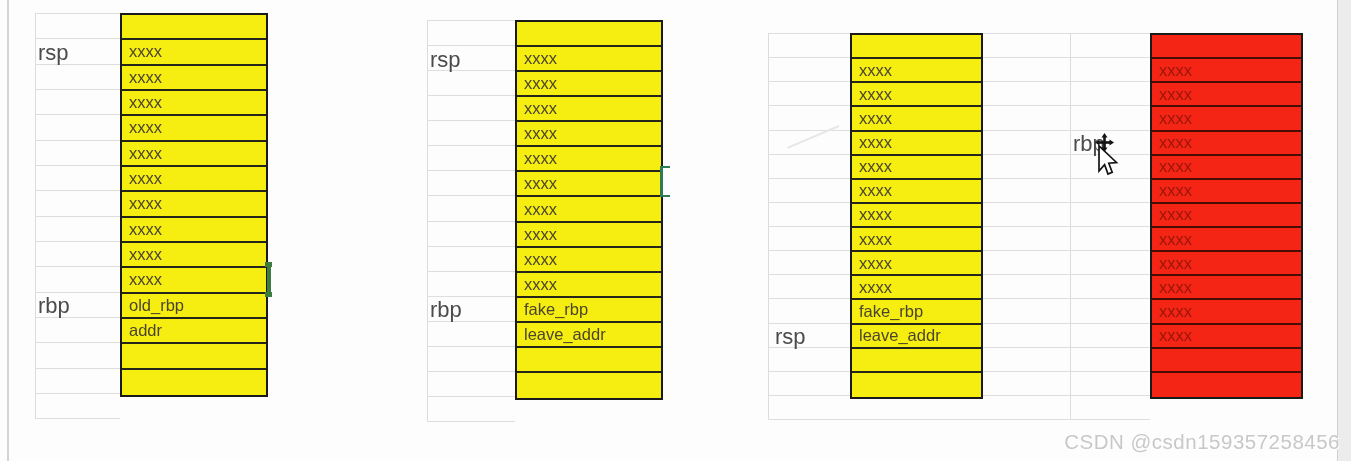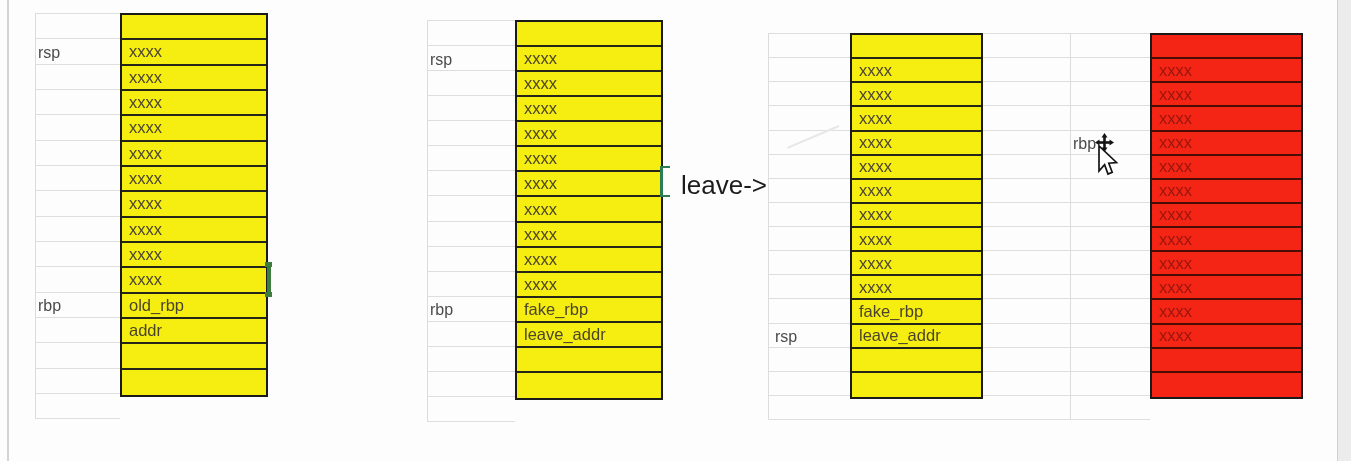--- a/index.html
+++ b/index.html
@@ -13,21 +13,21 @@
   .window-edge { position:absolute; left:7px; top:0; width:2px; height:461px; background:#d4d4d4; z-index:1; }
   .scrollbar { position:absolute; left:1337px; top:0; width:14px; height:461px; background:#ececec; border-left:1px solid #d0d0d0; z-index:1; }
 
   .stack { position:absolute; border:2px solid #1a1a1a; z-index:2; }
   .cell { position:absolute; left:0; width:100%; display:flex; align-items:center; padding-left:7px;
           font-size:16.5px; overflow:hidden; white-space:nowrap; }
   .cell.yellow { background:#f7ee11; color:#4a452c; border-bottom:2px solid #26251a; }
   .cell.red    { background:#f52516; color:#9b150b; border-bottom:2px solid #4a0d05; }
   .cell.last { border-bottom:none; }
 
-  .reg-label { position:absolute; font-size:16px; color:#4b4b4b; display:flex; align-items:center; z-index:3; }
+  .reg-label { position:absolute; font-size:22px; color:#4b4b4b; display:flex; align-items:center; z-index:3; }
 
   .arrow-label { position:absolute; color:#1c1c1c; z-index:3; }
   #overflow-arrow { left:284px; top:177px; font-size:26px; font-family:"Liberation Serif", serif; }
   #leave-arrow { left:681px; top:170px; font-size:26px; font-family:"Liberation Sans", sans-serif; }
 
   .watermark { position:absolute; top:430px; right:11px; font-size:20.5px; color:#c8c8c8;
                letter-spacing:.5px; z-index:4; text-shadow:1px 1px 0 rgba(255,255,255,.95); }
 
   .green-line { position:absolute; left:267px; top:264px; width:4px; height:31px; background:#3c7d3f; z-index:3; }
   .green-nub { position:absolute; width:7px; height:5px; background:#3c7d3f; z-index:3; }
@@ -175,35 +175,35 @@
     </div>
   <div id="pointers">
       <div class="reg-label" style="left: 38px; top: 40.33px; height: 25.33px;">rsp</div>
       <div class="reg-label" style="left: 38px; top: 293.63px; height: 25.33px;">rbp</div>
       <div class="reg-label" style="left: 430px; top: 47.07px; height: 25.07px;">rsp</div>
       <div class="reg-label" style="left: 430px; top: 297.77px; height: 25.07px;">rbp</div>
       <div class="reg-label" style="left: 775px; top: 324.56px; height: 24.13px;">rsp</div>
       <div class="reg-label" style="left: 1073px; top: 131.52px; height: 24.13px;">rbp</div>
     </div>
 
-  <div id="leave-arrow" class="arrow-label">leave-&gt;</div>
 
   <div class="faint-diagonal"></div>
 
   <div class="green-line"></div>
   <div class="green-nub" style="left:265px; top:262px;"></div>
   <div class="green-nub" style="left:265px; top:292px;"></div>
   <div class="green-bracket"></div>
 
   <svg class="cursor" width="32" height="46" viewBox="0 0 32 46">
     <g fill="#141414">
       <rect x="12.2" y="4" width="2.6" height="11"></rect>
       <rect x="8" y="8.2" width="11" height="2.6"></rect>
       <polygon points="13.5,0 10.5,4.5 16.5,4.5"></polygon>
       <polygon points="13.5,19 10.5,14.5 16.5,14.5"></polygon>
       <polygon points="4,9.5 8.5,6.5 8.5,12.5"></polygon>
       <polygon points="23,9.5 18.5,6.5 18.5,12.5"></polygon>
     </g>
     <path d="M8 13 L8 38 L13.6 31.6 L17 41 L21.2 39.2 L17.8 30.2 L25.5 29.5 Z" fill="#ffffff" stroke="#141414" stroke-width="1.7" stroke-linejoin="miter"></path>
   </svg>
 
+  <div class="watermark">CSDN @csdn159357258456</div>
 
 </div>
 
 </body></html>

